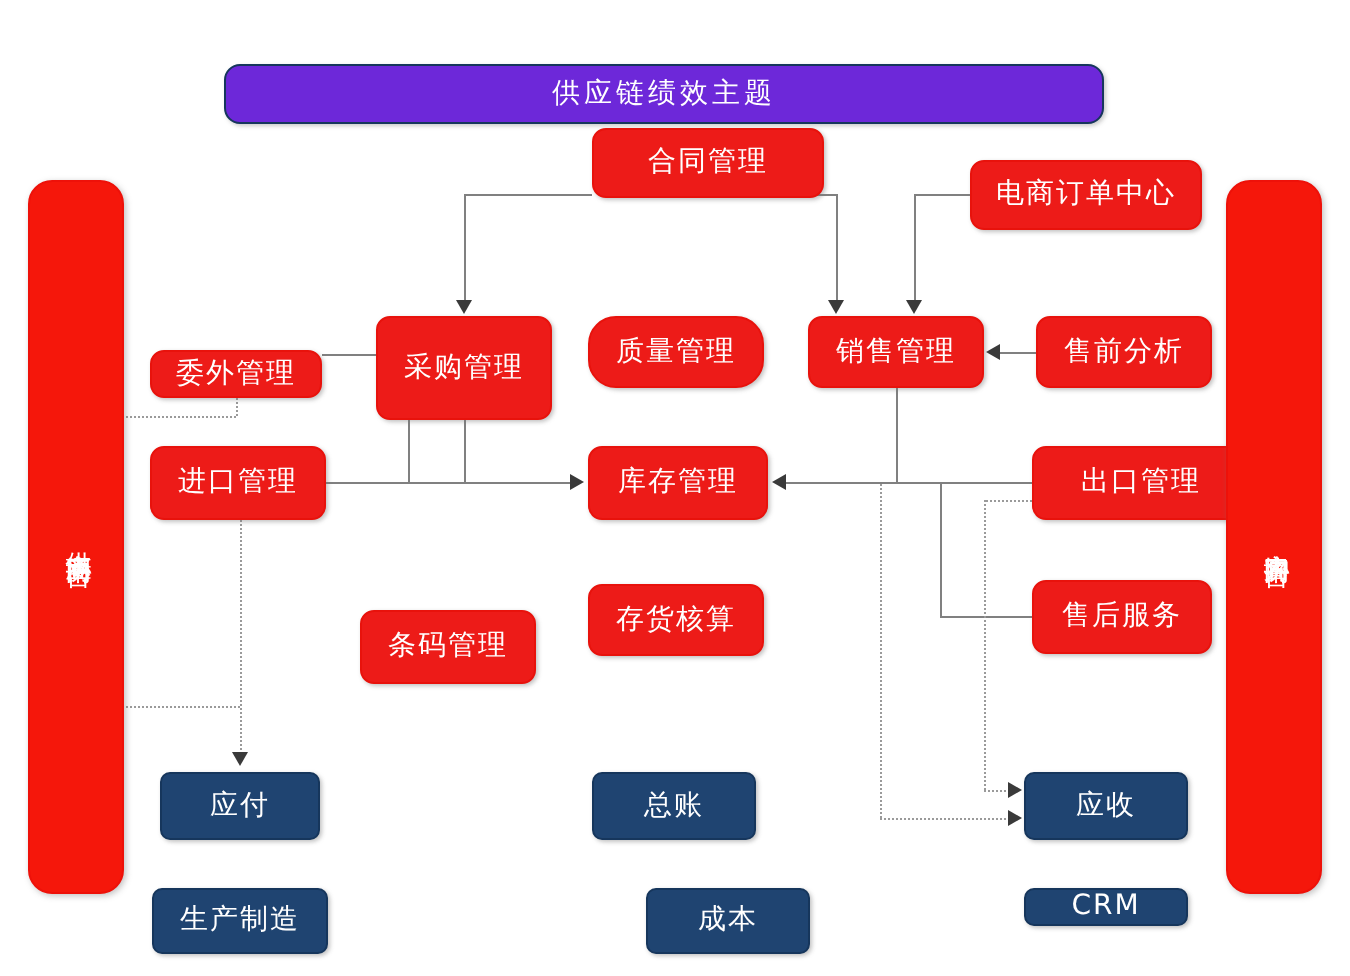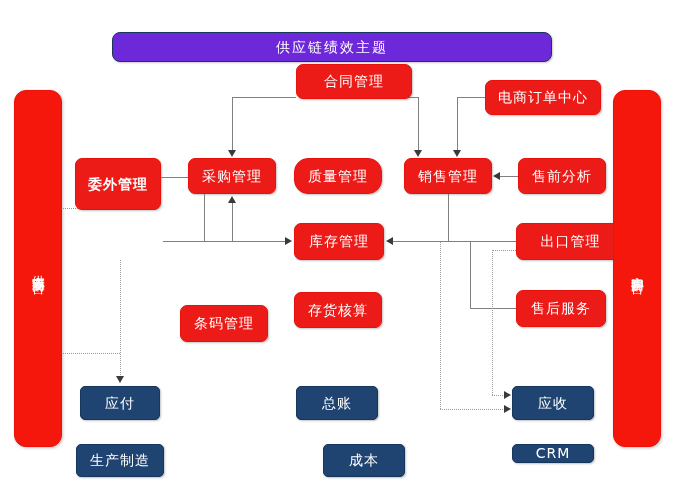--- a/index.html
+++ b/index.html
@@ -186,36 +186,39 @@
   <div class="h-line dotted" style="left:440px; top:409px; width:67px;"></div>
   <div class="arrow right" style="left:504px; top:405px;"></div>
 
   <div class="node red" style="left:296px; top:64px; width:116px; height:35px;">
     <span>合同管理</span>
   </div>
   <div class="node red" style="left:485px; top:80px; width:116px; height:35px;">
     <span>电商订单中心</span>
   </div>
 
-  <div class="node red" style="left:75px; top:158px; width:86px; height:52px;font-weight:bold;">
+  <div class="node red" style="left:75px; top:175px; width:86px; height:24px;">
     <span>委外管理</span>
   </div>
-  <div class="node red" style="left:188px; top:158px; width:88px; height:36px;">
+  <div class="node red" style="left:188px; top:158px; width:88px; height:52px;">
     <span>采购管理</span>
   </div>
   <div class="node red" style="left:294px; top:158px; width:88px; height:36px;border-radius:14px;">
     <span>质量管理</span>
   </div>
   <div class="node red" style="left:518px; top:158px; width:88px; height:36px;">
     <span>售前分析</span>
   </div>
   <div class="node red" style="left:404px; top:158px; width:88px; height:36px;">
     <span>销售管理</span>
   </div>
 
+  <div class="node red" style="left:75px; top:223px; width:88px; height:37px;">
+    <span>进口管理</span>
+  </div>
   <div class="node red" style="left:294px; top:223px; width:90px; height:37px;">
     <span>库存管理</span>
   </div>
   <div class="node red" style="left:516px; top:223px; width:109px; height:37px;">
     <span>出口管理</span>
   </div>
 
   <div class="node red" style="left:180px; top:305px; width:88px; height:37px;">
     <span>条码管理</span>
   </div>

